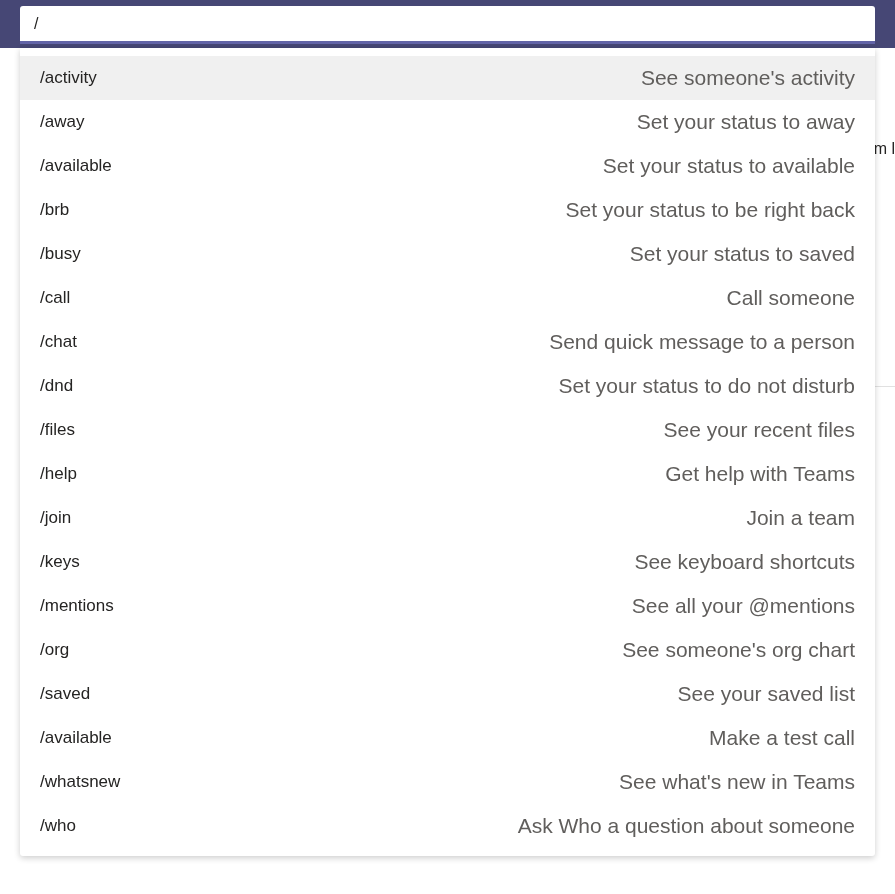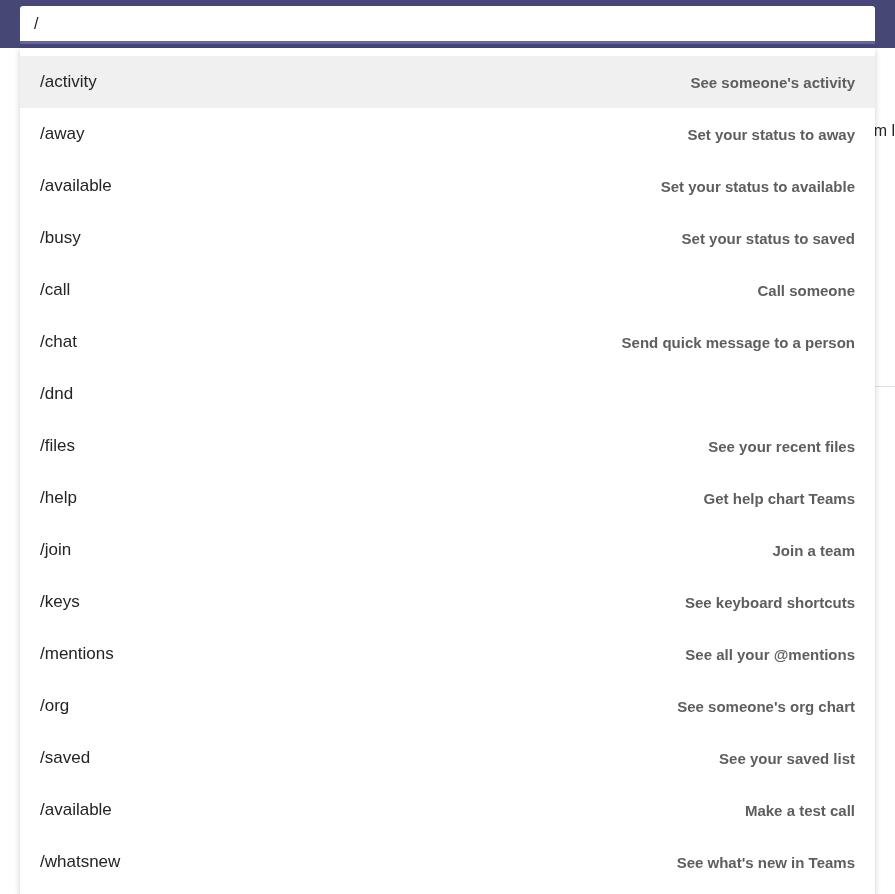--- a/index.html
+++ b/index.html
@@ -26,21 +26,21 @@
     .background-content {
       position: absolute;
       top: 48px;
       left: 0;
       right: 0;
       bottom: 0;
       background: #ffffff;
     }
     .bg-text-right {
       position: absolute;
-      top: 74px;
+      top: 92px;
       right: 0;
       color: #252423;
       font-size: 16px;
       white-space: nowrap;
     }
     .bg-separator {
       position: absolute;
       top: 338px;
       left: 20px;
       right: 0;
@@ -84,35 +84,35 @@
       border-radius: 0 0 3px 3px;
       z-index: 9;
       padding-top: 8px;
       padding-bottom: 8px;
     }
     .command-item {
       display: flex;
       justify-content: space-between;
       align-items: center;
       padding: 6px 20px;
-      height: 52px;
+      height: 44px;
       cursor: pointer;
     }
     .command-item.selected {
       background: #f0f0f0;
     }
     .command-name {
       font-size: 17px;
       color: #252423;
       font-weight: 400;
     }
     .command-desc {
-      font-size: 15px;
+      font-size: 21px;
       color: #605e5c;
-      font-weight: 700;
+      font-weight: 400;
     }
   </style>
 </head>
 <body>
 
 <div class="header-bar"></div>
 
 <div class="background-content">
   <div class="bg-text-right">m l</div>
   <div class="bg-separator"></div>
@@ -131,41 +131,46 @@
     </div>
     <div class="command-item">
       <span class="command-name">/away</span>
       <span class="command-desc">Set your status to away</span>
     </div>
     <div class="command-item">
       <span class="command-name">/available</span>
       <span class="command-desc">Set your status to available</span>
     </div>
     <div class="command-item">
+      <span class="command-name">/brb</span>
+      <span class="command-desc">Set your status to be right back</span>
+    </div>
+    <div class="command-item">
       <span class="command-name">/busy</span>
       <span class="command-desc">Set your status to saved</span>
     </div>
     <div class="command-item">
       <span class="command-name">/call</span>
       <span class="command-desc">Call someone</span>
     </div>
     <div class="command-item">
       <span class="command-name">/chat</span>
       <span class="command-desc">Send quick message to a person</span>
     </div>
     <div class="command-item">
       <span class="command-name">/dnd</span>
+      <span class="command-desc">Set your status to do not disturb</span>
     </div>
     <div class="command-item">
       <span class="command-name">/files</span>
       <span class="command-desc">See your recent files</span>
     </div>
     <div class="command-item">
       <span class="command-name">/help</span>
-      <span class="command-desc">Get help chart Teams</span>
+      <span class="command-desc">Get help with Teams</span>
     </div>
     <div class="command-item">
       <span class="command-name">/join</span>
       <span class="command-desc">Join a team</span>
     </div>
     <div class="command-item">
       <span class="command-name">/keys</span>
       <span class="command-desc">See keyboard shortcuts</span>
     </div>
     <div class="command-item">
@@ -181,13 +186,17 @@
       <span class="command-desc">See your saved list</span>
     </div>
     <div class="command-item">
       <span class="command-name">/available</span>
       <span class="command-desc">Make a test call</span>
     </div>
     <div class="command-item">
       <span class="command-name">/whatsnew</span>
       <span class="command-desc">See what's new in Teams</span>
     </div>
+    <div class="command-item">
+      <span class="command-name">/who</span>
+      <span class="command-desc">Ask Who a question about someone</span>
+    </div>
   </div>
 
 </body></html>

